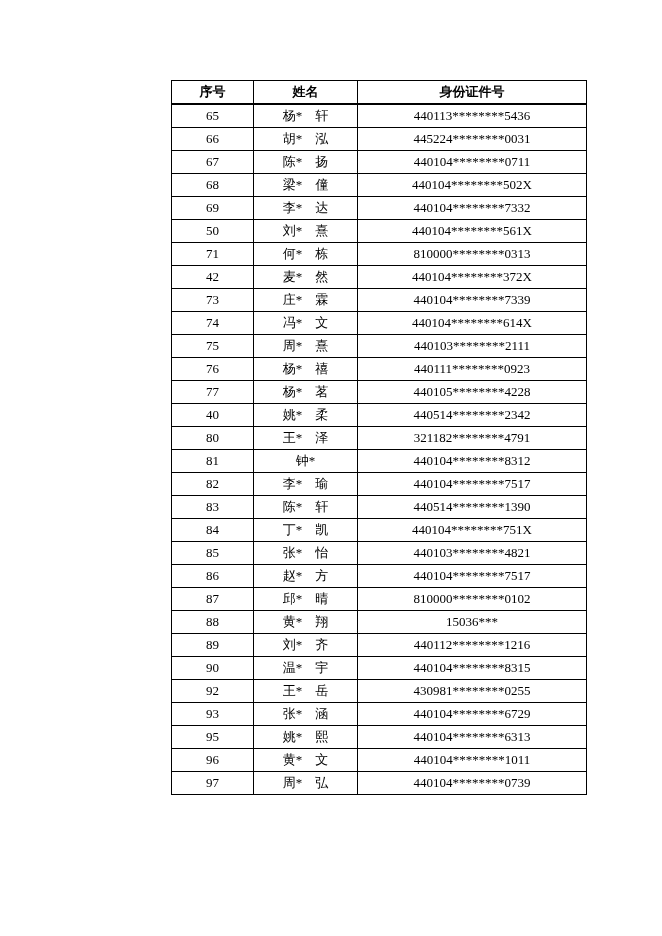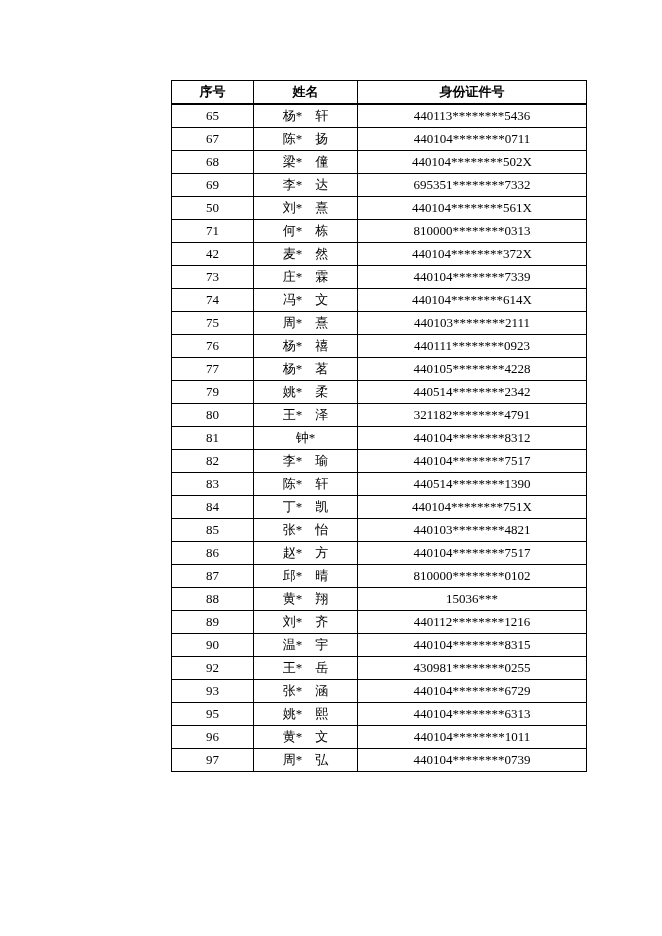--- a/index.html
+++ b/index.html
@@ -62,33 +62,38 @@
         <th>身份证件号</th>
       </tr>
     </thead>
     <tbody>
         <tr>
           <td>65</td>
           <td>杨*　轩</td>
           <td>440113********5436</td>
         </tr>
         <tr>
+          <td>66</td>
+          <td>胡*　泓</td>
+          <td>445224********0031</td>
+        </tr>
+        <tr>
           <td>67</td>
           <td>陈*　扬</td>
           <td>440104********0711</td>
         </tr>
         <tr>
           <td>68</td>
           <td>梁*　僮</td>
           <td>440104********502X</td>
         </tr>
         <tr>
           <td>69</td>
           <td>李*　达</td>
-          <td>695351********7332</td>
+          <td>440104********7332</td>
         </tr>
         <tr>
           <td>50</td>
           <td>刘*　熹</td>
           <td>440104********561X</td>
         </tr>
         <tr>
           <td>71</td>
           <td>何*　栋</td>
           <td>810000********0313</td>
@@ -117,21 +122,21 @@
           <td>76</td>
           <td>杨*　禧</td>
           <td>440111********0923</td>
         </tr>
         <tr>
           <td>77</td>
           <td>杨*　茗</td>
           <td>440105********4228</td>
         </tr>
         <tr>
-          <td>79</td>
+          <td>40</td>
           <td>姚*　柔</td>
           <td>440514********2342</td>
         </tr>
         <tr>
           <td>80</td>
           <td>王*　泽</td>
           <td>321182********4791</td>
         </tr>
         <tr>
           <td>81</td>

